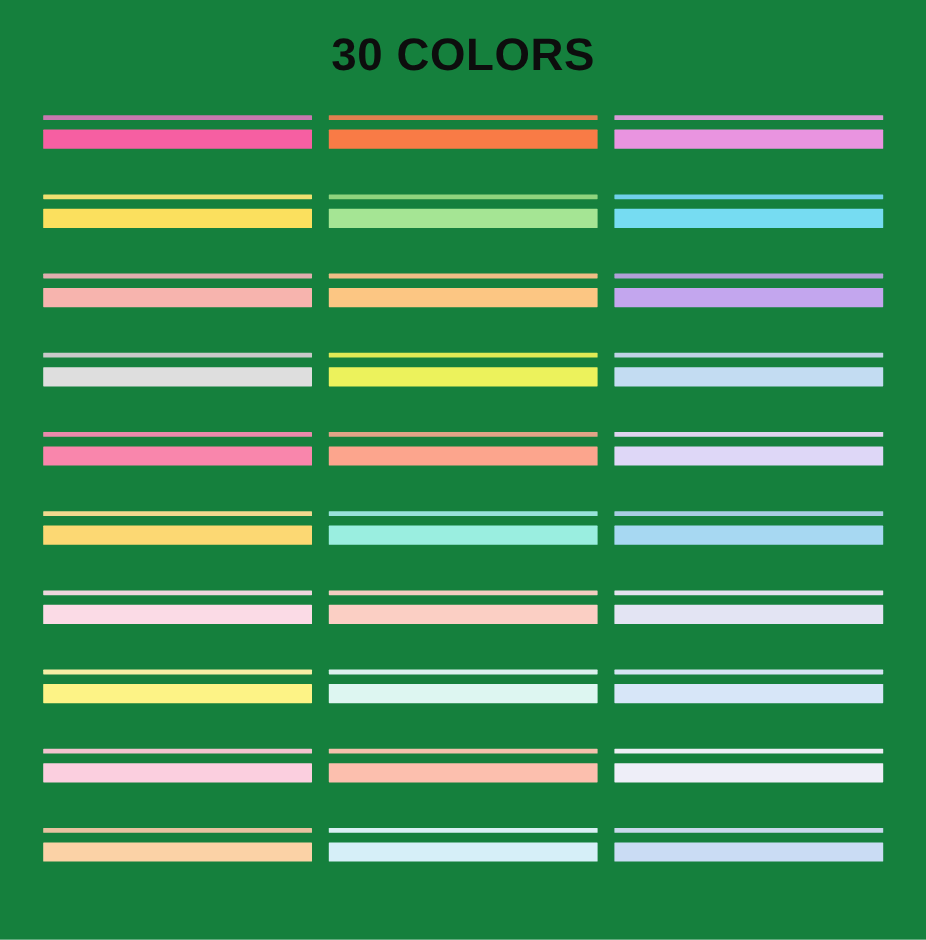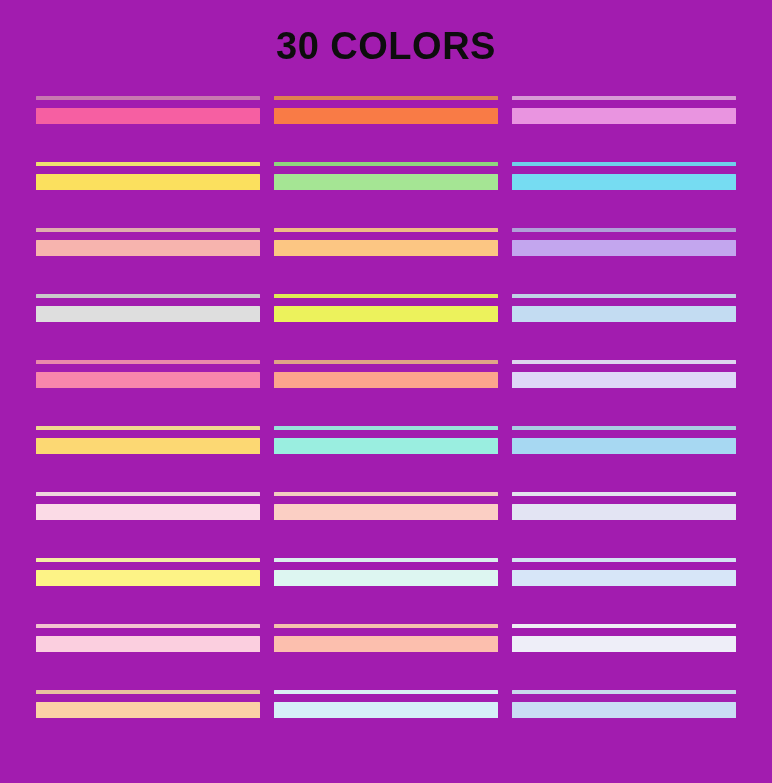--- a/index.html
+++ b/index.html
@@ -12,21 +12,21 @@
     width: 772px;
     height: 783px;
     overflow: hidden;
     font-family: "Liberation Sans", sans-serif;
     -webkit-font-smoothing: antialiased;
   }
   .page {
     position: relative;
     width: 772px;
     height: 783px;
-    background: #a21caf;
+    background: #15803d;
   }
   .title {
     position: absolute;
     top: 24px;
     left: 0;
     width: 772px;
     text-align: center;
     font-family: "Liberation Sans", sans-serif;
     font-weight: bold;
     font-size: 38px;

